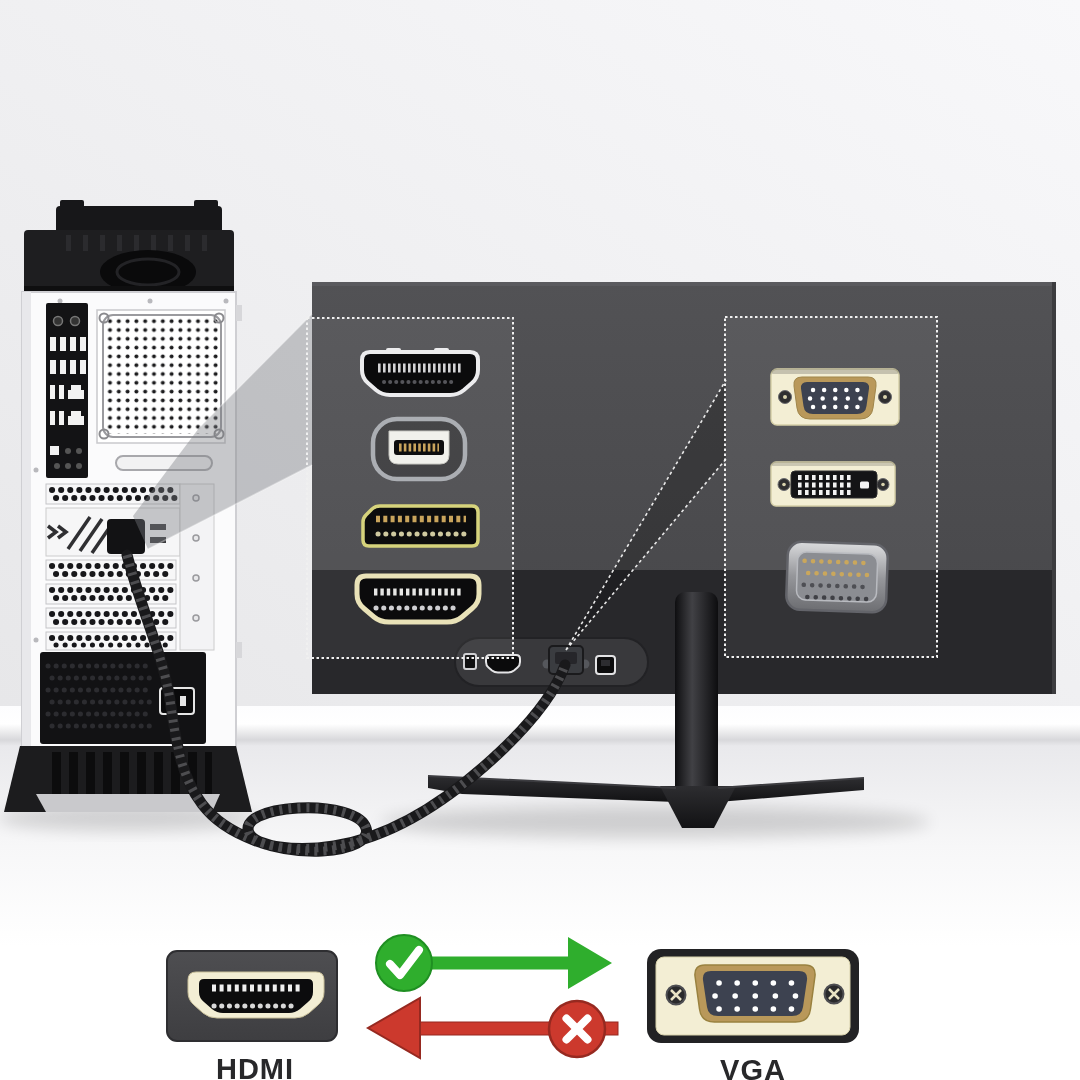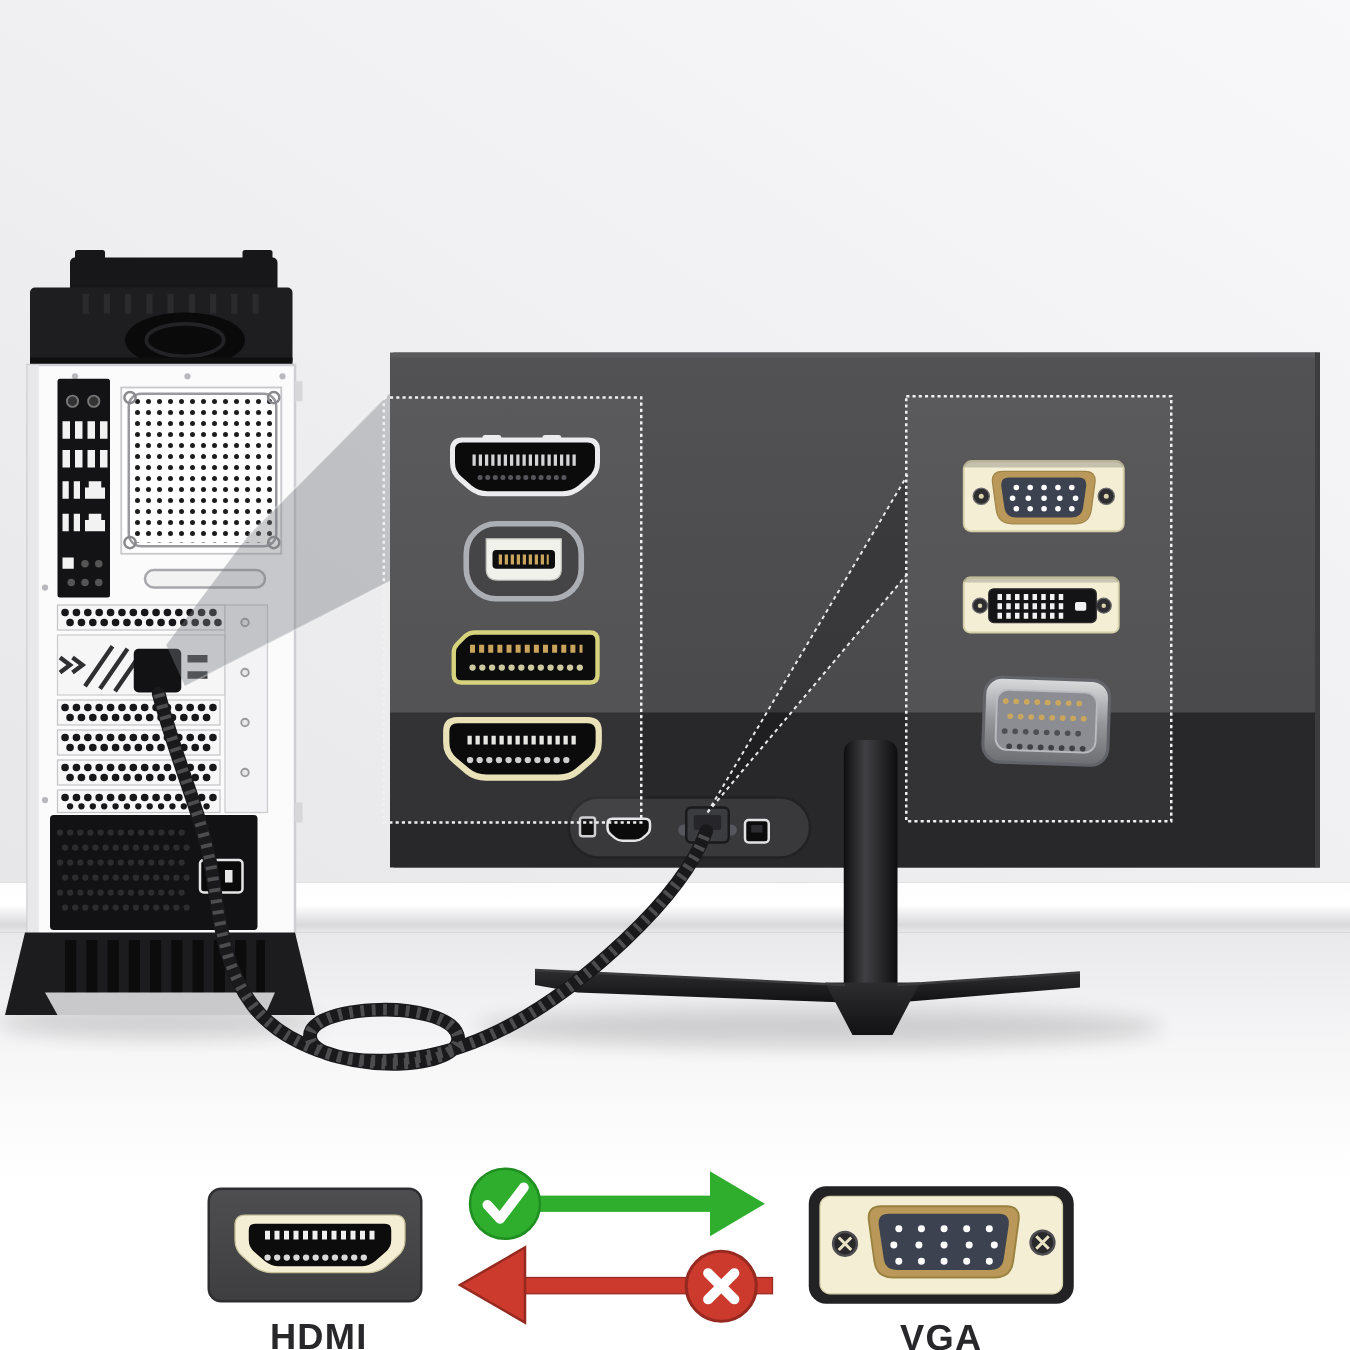--- a/index.html
+++ b/index.html
@@ -3,21 +3,21 @@
 <meta charset="utf-8">
 <style>
   :root{
     --accent-green:#2fae2d; --green-dark:#1f8f22;
     --accent-red:#cc392d;   --red-dark:#962920;
     --cream:#f3eed4; --gold:#b9985a; --slate:#3d4250;
     --monitor-gray:#4a4a4e; --monitor-dark:#28282b;
     --wall:#ebebed; --label:#28282a; --tower-white:#fbfbfc;
   }
   html,body{margin:0;padding:0;background:#fff;}
-  .canvas{position:relative;width:1080px;height:1080px;overflow:hidden;background:#a3a3a3;
+  .canvas{position:relative;width:1080px;height:1080px;overflow:hidden;background:#fef9c3;
           font-family:"Liberation Sans", sans-serif;}
   svg{position:absolute;inset:0;display:block;}
   text.lbl{font-family:"Liberation Sans", sans-serif;font-weight:bold;font-size:29px;
            letter-spacing:1px;fill:var(--label);}
 </style>
 </head>
 <body>
 
 <div class="canvas">
 <svg viewBox="0 0 1080 1080" width="1080" height="1080">

